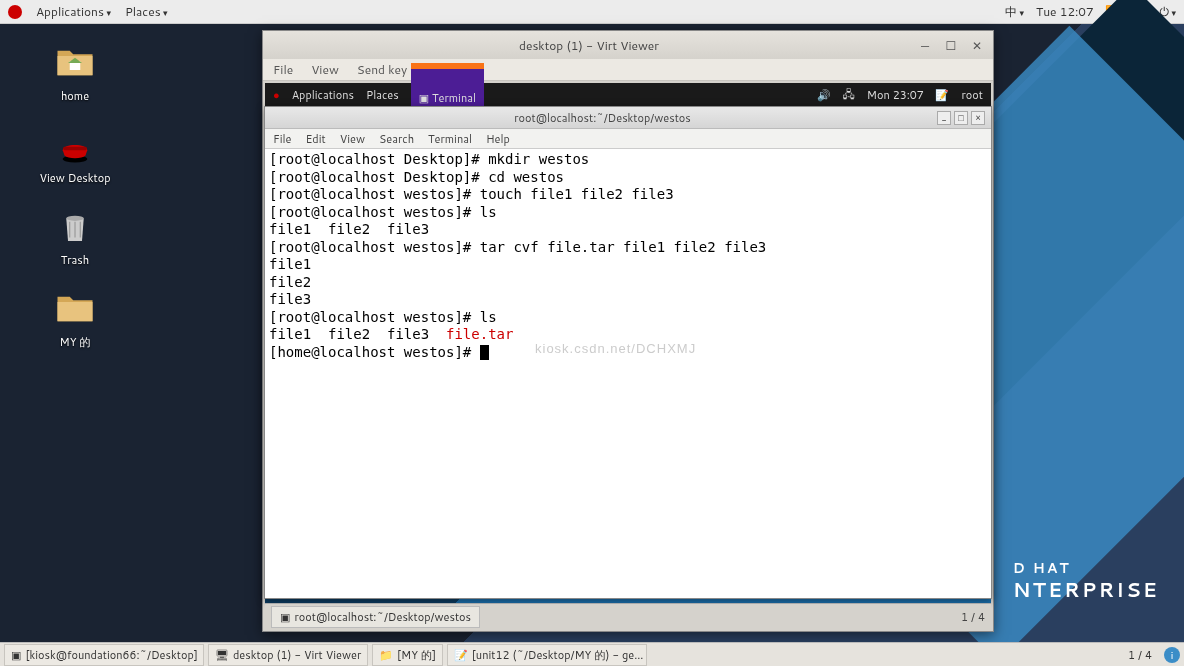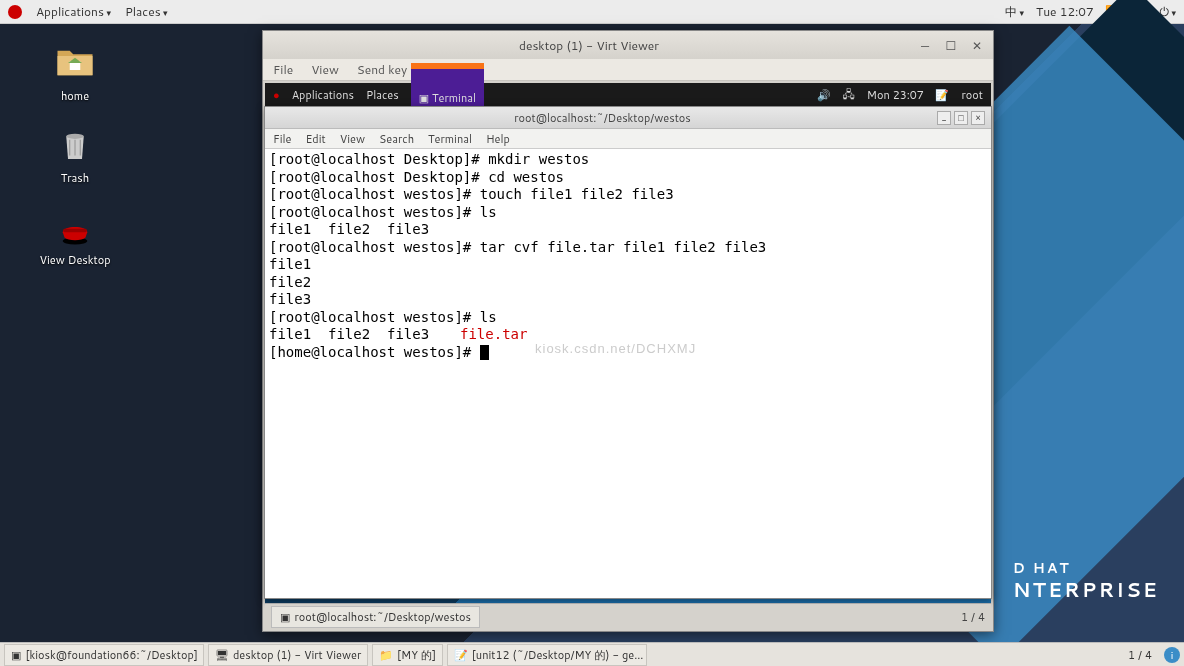--- a/index.html
+++ b/index.html
@@ -43,21 +43,21 @@
 .guest-bar .tab { background:#4c1d95; padding:21px 8px; border-top:6px solid #f97316;}
 .guest-desktop { flex:1; background: linear-gradient(135deg,#0b3a5e 0%, #0b3a5e 55%, #1a6ca8 55%); position:relative;}
 
 
 .term-win { position:absolute; top:-1px; left:-1px; right:-1px; bottom:30px; background:#fff; border:1px solid #888; display:flex; flex-direction:column; box-shadow:0 2px 8px rgba(0,0,0,0.4);}
 .term-titlebar { height:22px; background:linear-gradient(#e8e8e8,#d5d5d5); display:flex; align-items:center; padding:0 6px; font-size:11px; color:#444; border-bottom:1px solid #bbb;}
 .term-titlebar .title{flex:1;text-align:center;}
 .term-titlebar .tbtn { width:14px; height:14px; border:1px solid #aaa; margin-left:3px; display:inline-flex; align-items:center; justify-content:center; font-size:9px; background:#eee;}
 .term-menubar { height:20px; display:flex; gap:14px; padding:0 8px; align-items:center; font-size:11px; color:#444; background:#f2f2f0; border-bottom:1px solid #ccc;}
 .term-body { flex:1; background:#fff; font-family: "DejaVu Sans Mono", monospace; font-size:14px; line-height:1.25; padding:2px 4px; color:#000; white-space:pre; position:relative;}
-.term-body .red { color:#c00;margin-left:14px; }
+.term-body .red { color:#c00; }
 .watermark { position:absolute; top:192px; left:270px; color:#ccc; font-size:13px; font-family:sans-serif; letter-spacing:1px;}
 .cursor-block{display:inline-block;width:9px;height:15px;background:#000;vertical-align:text-bottom;}
 
 
 .guest-taskbar { position:absolute; bottom:0; left:0; right:0; height:26px; background:#d5d2cc; display:flex; align-items:center; padding:0 6px; font-size:11px; color:#333; border-top:1px solid #aaa;}
 .guest-taskbar .tbtn-item{ background:#e8e6e0; border:1px solid #bbb; padding:2px 8px; display:flex; gap:4px; align-items:center;}
 .guest-taskbar .pager{ margin-left:auto; color:#444;}
 
 
 .bottom-bar { position:absolute; bottom:0; left:0; right:0; height:24px; background:#e6e3dd; display:flex; align-items:center; padding:0 4px; font-size:11px; color:#333; border-top:1px solid #bbb;}
@@ -97,33 +97,40 @@
       <svg viewBox="0 0 48 48">
           <path fill="#d4a756" d="M4 10h14l4 4h22v24H4z"></path>
           <path fill="#e8c37e" d="M4 16h40v22H4z"></path>
           <rect x="18" y="22" fill="#fff" width="12" height="10"></rect>
           <path fill="#7a5" d="M24 18l8 6H16z"></path>
         </svg>
       <span class="lbl">home</span>
     </div>
     <div class="desk-icon">
       <svg viewBox="0 0 48 48">
+          <ellipse cx="24" cy="40" rx="14" ry="4" fill="#000"></ellipse>
+          <path fill="#c00" d="M10 30c0-8 28-8 28 0l-2 6c-4 4-20 4-24 0z"></path>
+          <path fill="#900" d="M12 26h24c2 0 2 4 0 4H12c-2 0-2-4 0-4z"></path>
+        </svg>
+      <span class="lbl">View Desktop</span>
+    </div>
+    <div class="desk-icon">
+      <svg viewBox="0 0 48 48">
           <path fill="#ccc" d="M14 14h20l-2 26H16z"></path>
           <ellipse cx="24" cy="14" rx="10" ry="3" fill="#aaa"></ellipse>
           <path stroke="#888" stroke-width="1" d="M18 18v18M24 18v18M30 18v18" fill="none"></path>
         </svg>
       <span class="lbl">Trash</span>
     </div>
     <div class="desk-icon">
       <svg viewBox="0 0 48 48">
-          <ellipse cx="24" cy="40" rx="14" ry="4" fill="#000"></ellipse>
-          <path fill="#c00" d="M10 30c0-8 28-8 28 0l-2 6c-4 4-20 4-24 0z"></path>
-          <path fill="#900" d="M12 26h24c2 0 2 4 0 4H12c-2 0-2-4 0-4z"></path>
-        </svg>
-      <span class="lbl">View Desktop</span>
+          <path fill="#d4a756" d="M4 10h14l4 4h22v24H4z"></path>
+          <path fill="#e8c37e" d="M4 16h40v22H4z"></path>
+        </svg>
+      <span class="lbl">MY 的</span>
     </div>
   </div>
 
   <div class="window">
     <div class="titlebar">
       <span class="title">desktop (1) - Virt Viewer</span>
       <span class="win-btn">—</span>
       <span class="win-btn">☐</span>
       <span class="win-btn">✕</span>
     </div>

